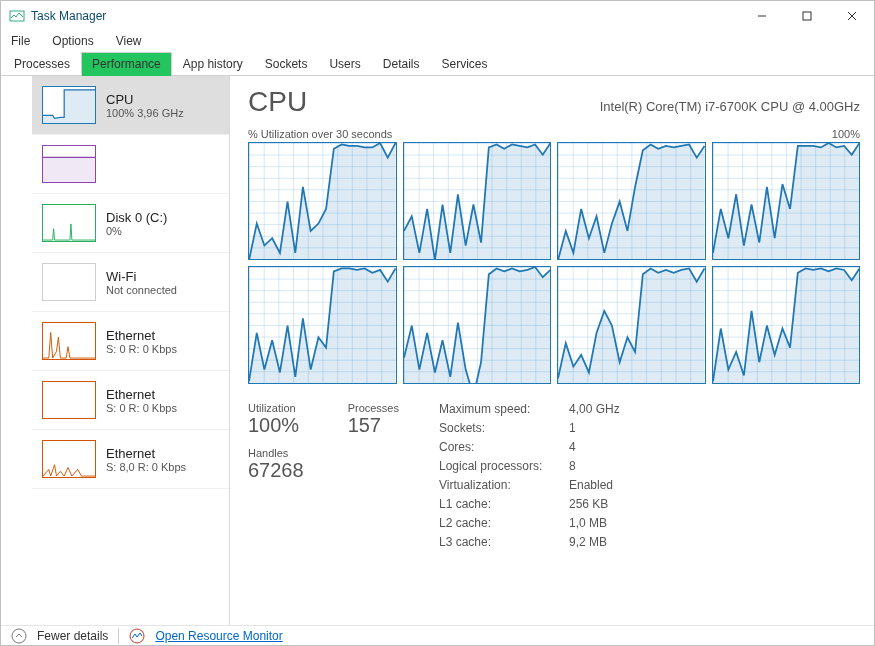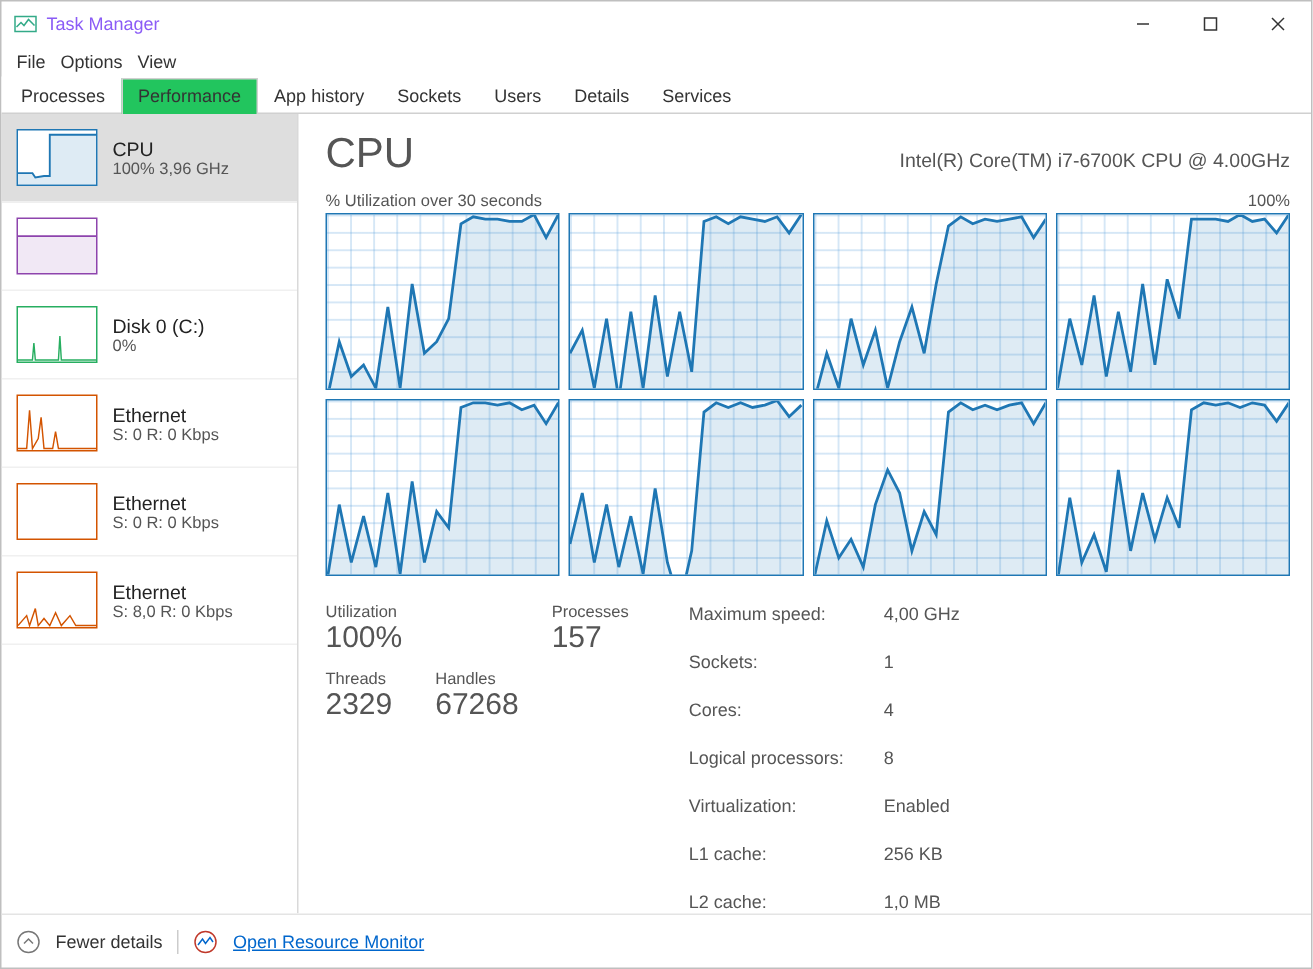--- a/index.html
+++ b/index.html
@@ -1,37 +1,37 @@
 <!DOCTYPE html>
 <html><head>
 <meta charset="utf-8">
 <style>
   * { box-sizing: border-box; margin: 0; padding: 0; font-family: "Segoe UI", Tahoma, sans-serif; }
   body { background: #fff; width: 875px; height: 646px; overflow: hidden; border: 1px solid #bfbfbf; display: flex; flex-direction: column; }
 
   
   .titlebar { height: 30px; display: flex; align-items: center; padding-left: 8px; }
   .titlebar .app-icon { width: 16px; height: 16px; margin-right: 6px; }
-  .titlebar .title { font-size: 12px; color: #8b5cf6; flex: 0 0 auto; }
+  .titlebar .title { font-size: 12px; color: #0c4a6e; flex: 0 0 auto; }
   .titlebar .spacer { flex: 1; }
   .winbtn { width: 45px; height: 30px; display: flex; align-items: center; justify-content: center; color: #555; font-size: 10px; }
   .winbtn svg { width: 10px; height: 10px; }
 
   
-  .menubar { height: 20px; display: flex; align-items: center; padding-left: 6px; gap: 2px; font-size: 12px; color: #333; }
+  .menubar { height: 20px; display: flex; align-items: center; padding-left: 6px; gap: 14px; font-size: 12px; color: #333; }
   .menubar span { padding: 1px 4px; }
 
   
   .tabbar { display: flex; border-bottom: 1px solid #d0d0d0; background: #fff; padding-left: 2px; position: relative; }
   .tab { font-size: 12px; padding: 4px 10px 5px 10px; border: 1px solid transparent; border-bottom: none; position: relative; top: 1px; background: #fff; color: #333; }
   .tab.active { border-color: #d0d0d0; background: #22c55e; }
   .tab.inactive { background: transparent; }
 
   
-  .main { flex: 1; display: flex; overflow: hidden; }
+  .main { flex: 1; display: flex; overflow: hidden; padding-left: 31px; }
 
   .sidebar { width: 198px; border-right: 1px solid #d9d9d9; overflow-y: auto; }
   .sb-item { display: flex; align-items: center; gap: 10px; padding: 10px 8px 10px 10px; border-bottom: 1px solid #f0f0f0; }
   .sb-item.selected { background: #dedede; }
   .sb-thumb { width: 54px; height: 38px; flex: 0 0 auto; border: 1px solid; background: #fff; position: relative; }
   .sb-thumb.cpu { border-color: #1f77b4; }
   .sb-thumb.mem { border-color: #8e44ad; }
   .sb-thumb.disk{ border-color: #27ae60; }
   .sb-thumb.wifi{ border-color: #cfcfcf; }
   .sb-thumb.eth { border-color: #d35400; }
@@ -52,24 +52,24 @@
       linear-gradient(to right, rgba(90,160,220,.25) 1px, transparent 1px),
       linear-gradient(to bottom, rgba(90,160,220,.25) 1px, transparent 1px);
     background-size: 10% 10%;
   }
   .wave { position:absolute; inset:0; }
 
   .stats { display: flex; gap: 40px; margin-top: 18px; }
   .stats-left { display: grid; grid-template-columns: auto auto auto; column-gap: 22px; row-gap: 2px; align-content: start; }
   .lbl { font-size: 11px; color: #555; }
   .val { font-size: 20px; color: #555; font-weight: 400; margin-bottom: 8px; }
-  .stats-right { display: grid; grid-template-columns: 130px auto; row-gap: 18px; font-size: 12px; color: #555; align-content: start; }
-
-  
-  .footer { height: 36px; border-top: 1px solid #e4e4e4; display: flex; align-items: center; padding: 0 10px; gap: 10px; font-size: 12px; color: #333; }
+  .stats-right { display: grid; grid-template-columns: 130px auto; row-gap: 5px; font-size: 12px; color: #555; align-content: start; }
+
+  
+  .footer { height: 20px; border-top: 1px solid #e4e4e4; display: flex; align-items: center; padding: 0 10px; gap: 10px; font-size: 12px; color: #333; }
   .footer .sep { width: 1px; height: 16px; background: #ccc; }
   .link { color: #0066cc; text-decoration: underline; }
   .circ { width: 16px; height: 16px; display: inline-flex; align-items: center; justify-content: center; }
 
   .sb-thumb svg { position:absolute; inset:0; width:100%; height:100%; }
 </style>
 </head>
 <body>
 
 <div class="titlebar">
@@ -146,20 +146,27 @@
         <svg viewBox="0 0 54 38" preserveAspectRatio="none">
             <polyline points="0,37 10,37 11,25 12,37 28,37 29,20 30,37 54,37" fill="none" stroke="#27ae60" stroke-width="1"></polyline>
           </svg>
       </div>
       <div class="sb-text">
         <div class="name">Disk 0 (C:)</div>
         <div class="sub">0%</div>
       </div>
     </div>
 
+    <div class="sb-item">
+      <div class="sb-thumb wifi"></div>
+      <div class="sb-text">
+        <div class="name">Wi-Fi</div>
+        <div class="sub">Not connected</div>
+      </div>
+    </div>
 
     <div class="sb-item">
       <div class="sb-thumb eth">
         <svg viewBox="0 0 54 38" preserveAspectRatio="none">
             <polyline points="0,37 6,37 8,10 10,37 14,30 16,15 18,37 24,37 26,25 28,37 54,37" fill="none" stroke="#d35400" stroke-width="1"></polyline>
           </svg>
       </div>
       <div class="sb-text">
         <div class="name">Ethernet</div>
         <div class="sub">S: 0  R: 0 Kbps</div>
@@ -260,24 +267,20 @@
     <div class="stats">
       <div class="stats-left">
         <div>
             <div class="lbl">Utilization</div>
              <div class="val">100%</div>
           </div>
         <div></div>
         <div>
             <div class="lbl">Processes</div>
              <div class="val">157</div>
-          </div>
-        <div>
-            <div class="lbl">Threads</div>
-             <div class="val">2329</div>
           </div>
         <div>
             <div class="lbl">Handles</div>
              <div class="val">67268</div>
           </div>
       </div>
       <div class="stats-right">
         <div>Maximum speed:</div>
           <div>4,00 GHz</div>
         <div>Sockets:</div>

